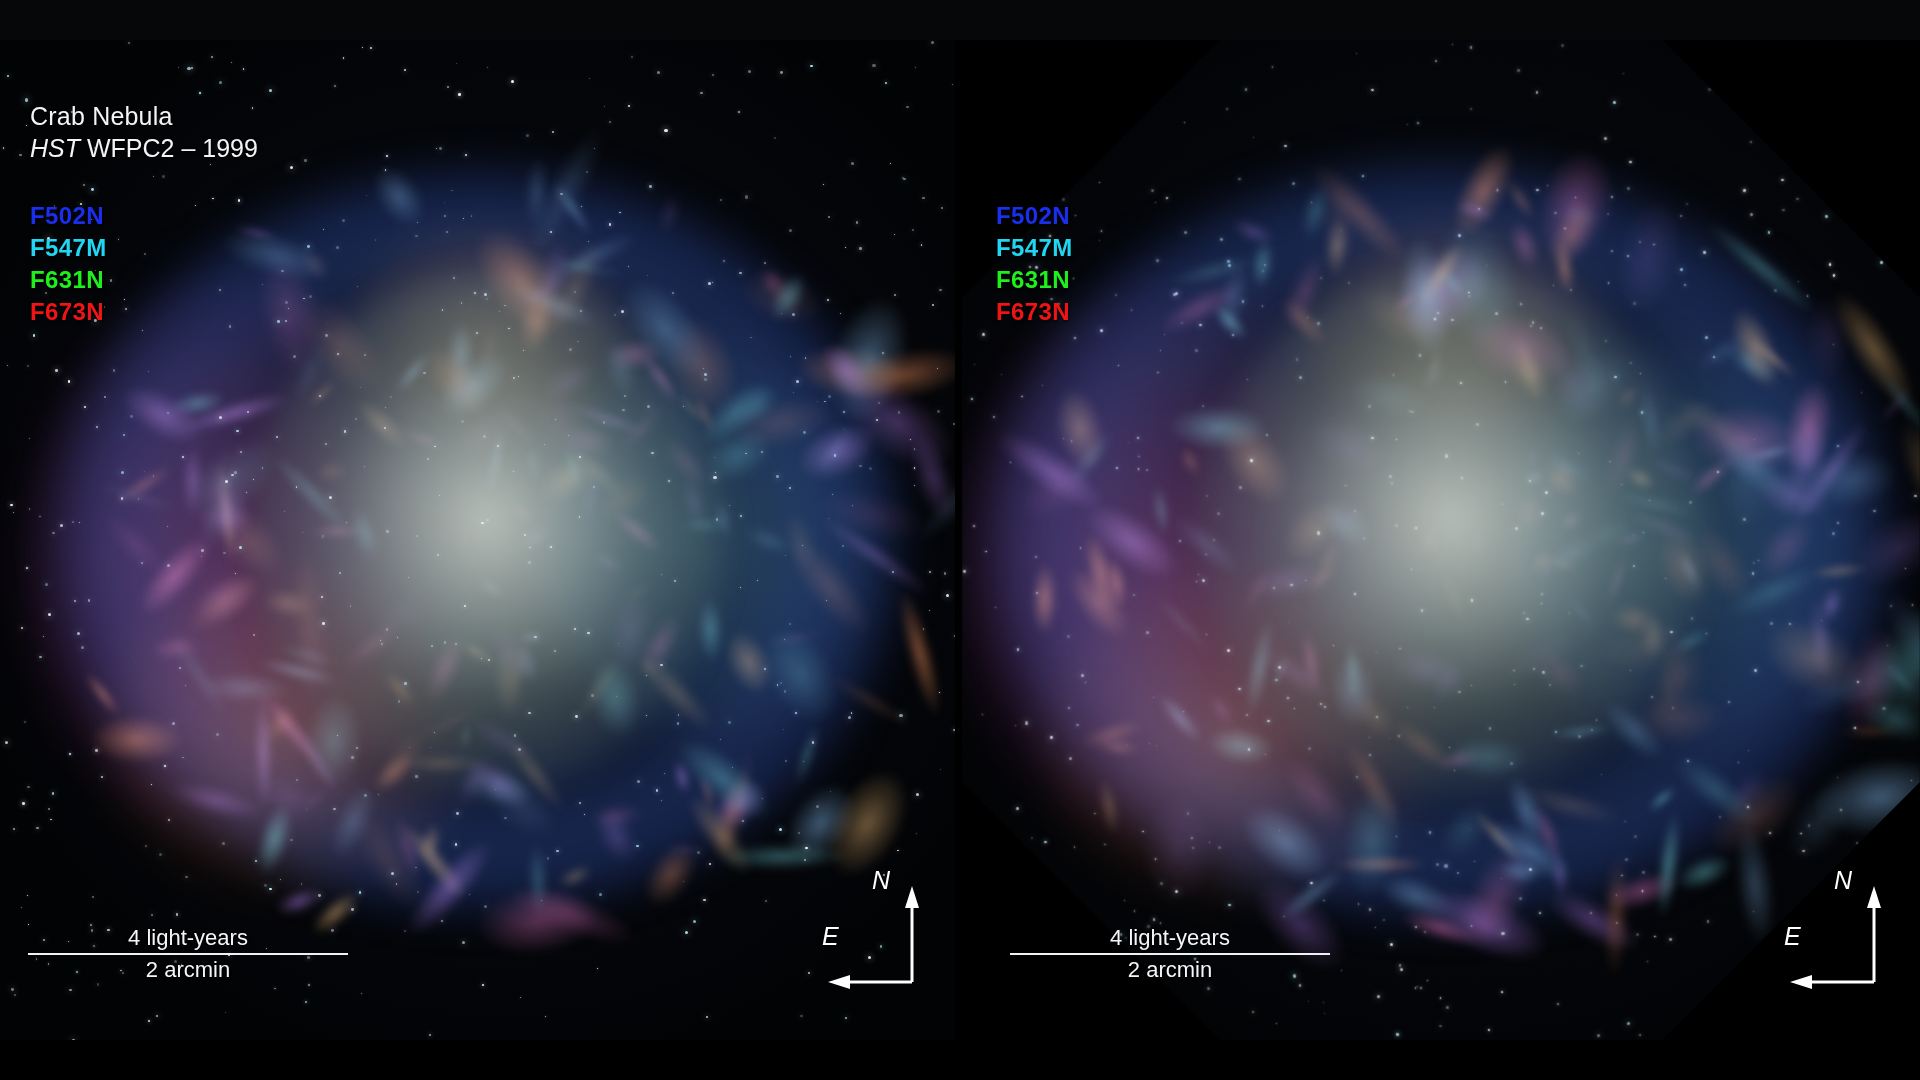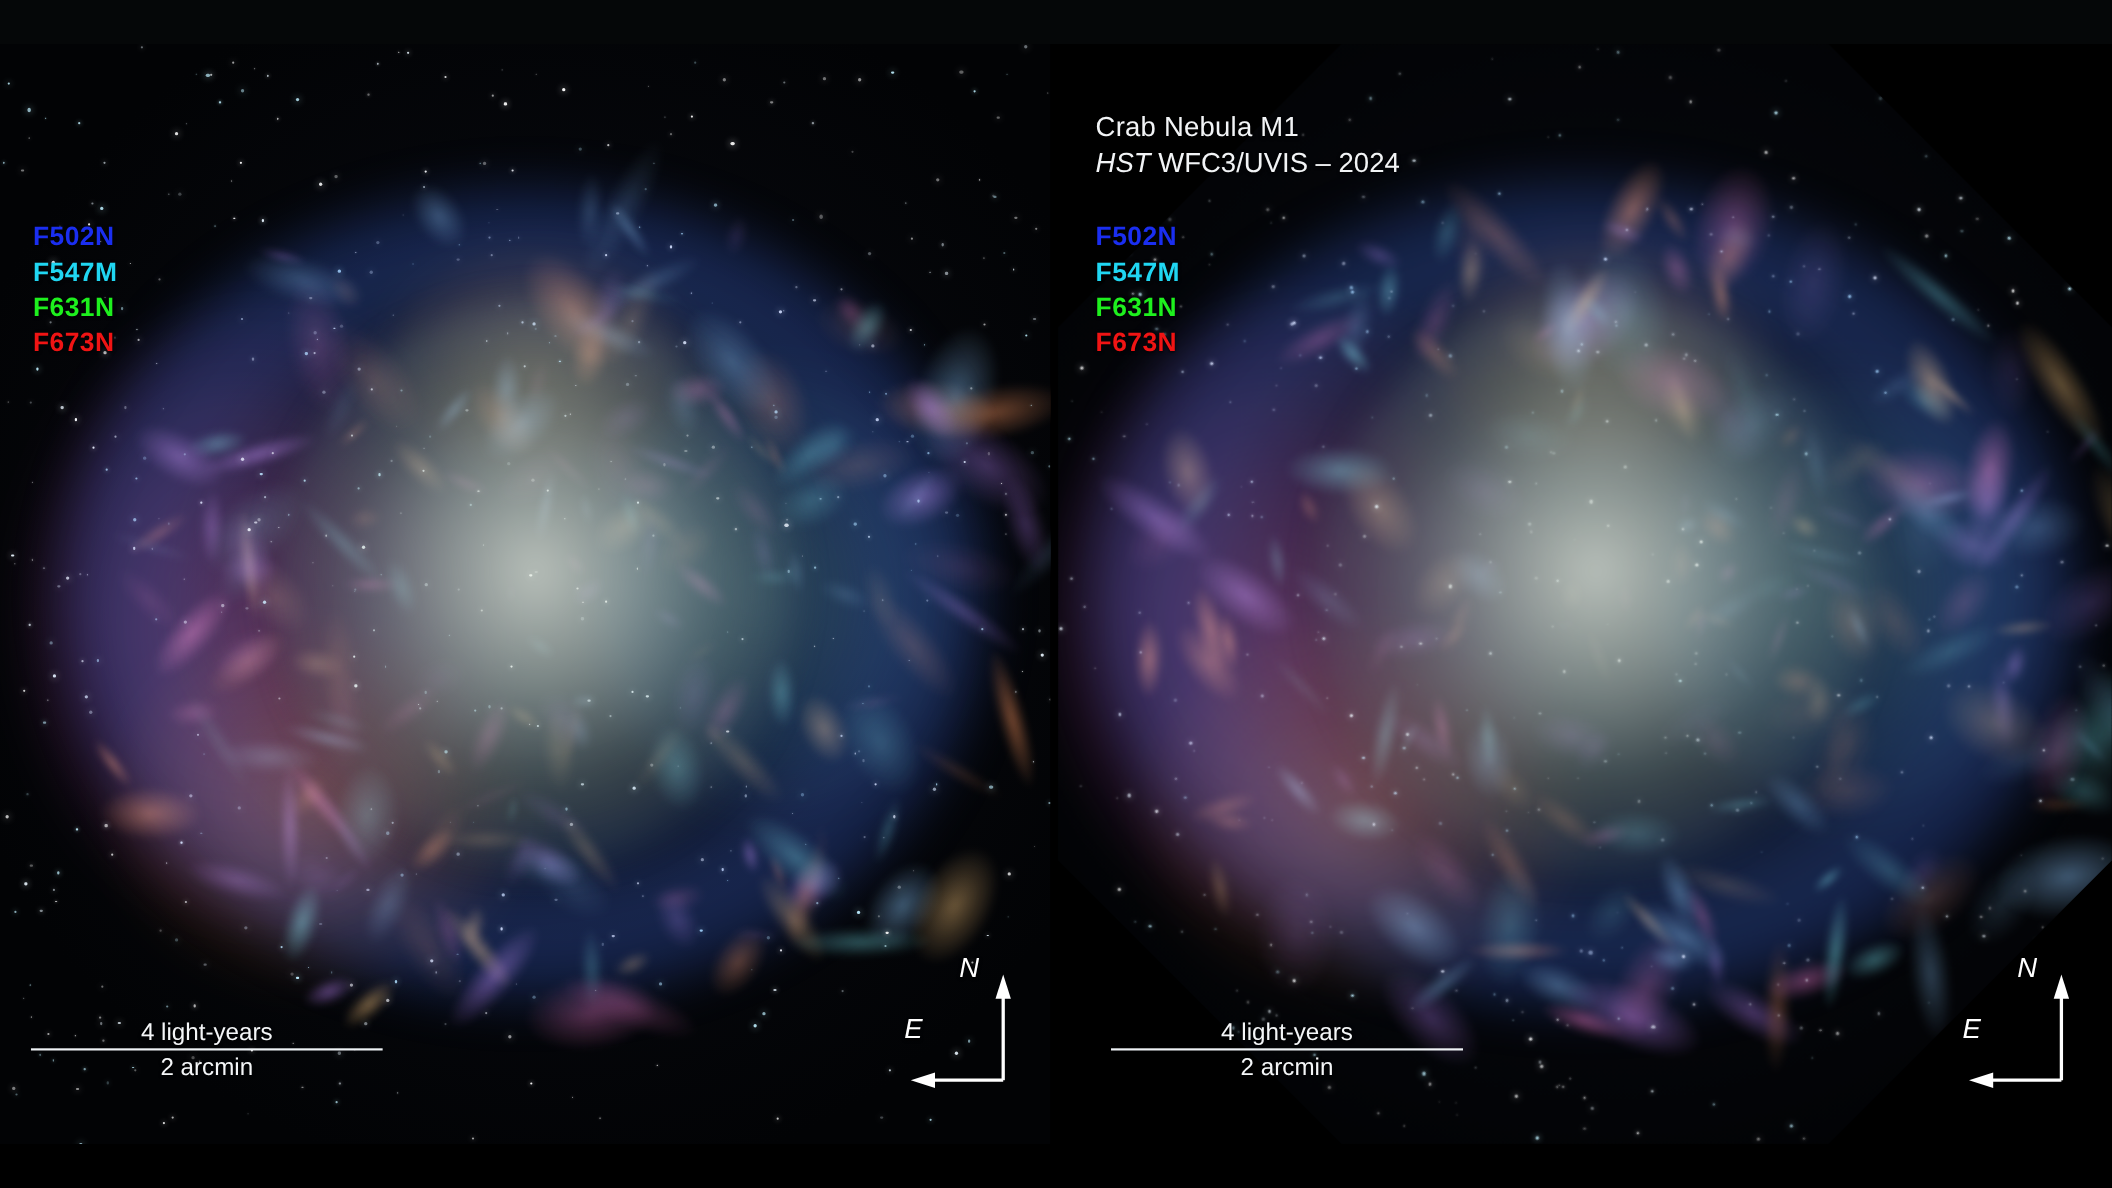--- a/index.html
+++ b/index.html
@@ -863,20 +863,24 @@
           <i class="fil" style="left:512px;top:100px;width:70px;height:15px;transform:rotate(10deg);background:radial-gradient(ellipse,rgba(120,230,240,0.18) 0%,rgba(120,230,240,0) 72%);filter:blur(3px)"></i>
           <i class="fil" style="left:415px;top:572px;width:26px;height:8px;transform:rotate(102deg);background:radial-gradient(ellipse,rgba(120,230,240,0.22) 0%,rgba(120,230,240,0) 72%);filter:blur(3px)"></i>
           <i class="fil" style="left:394px;top:202px;width:84px;height:47px;transform:rotate(138deg);background:radial-gradient(ellipse,rgba(140,200,255,0.37) 0%,rgba(140,200,255,0) 72%);filter:blur(3px)"></i>
           <i class="fil" style="left:485px;top:99px;width:61px;height:30px;transform:rotate(105deg);background:radial-gradient(ellipse,rgba(190,130,255,0.22) 0%,rgba(190,130,255,0) 72%);filter:blur(3px)"></i>
           <i class="fil" style="left:571px;top:139px;width:113px;height:60px;transform:rotate(52deg);background:radial-gradient(ellipse,rgba(140,200,255,0.39) 0%,rgba(140,200,255,0) 72%);filter:blur(3px)"></i>
           <i class="fil" style="left:337px;top:677px;width:66px;height:21px;transform:rotate(71deg);background:radial-gradient(ellipse,rgba(255,120,200,0.26) 0%,rgba(255,120,200,0) 72%);filter:blur(3px)"></i>
           <i class="fil" style="left:776px;top:193px;width:64px;height:35px;transform:rotate(53deg);background:radial-gradient(ellipse,rgba(190,130,255,0.51) 0%,rgba(190,130,255,0) 72%);filter:blur(3px)"></i>
         </div>
     </div>
 
+    <div class="hdr" style="left:30px; top:62px;">
+      <div class="title">Crab Nebula</div>
+      <div class="subtitle"><span class="it">HST</span><span> WFPC2 – 1999</span></div>
+    </div>
 
     <div class="filters" style="left:30px; top:160px;">
       <div class="filter-line" style="color: rgb(26, 46, 240);">F502N</div>
       <div class="filter-line" style="color: rgb(32, 214, 242);">F547M</div>
       <div class="filter-line" style="color: rgb(30, 240, 30);">F631N</div>
       <div class="filter-line" style="color: rgb(240, 20, 20);">F673N</div>
     </div>
 
     <div class="scale" style="left:28px; top:885px; width:320px;">
       <div class="lbl">4 light-years</div>
@@ -1578,24 +1582,20 @@
               <i class="fil" style="left:719px;top:255px;width:114px;height:66px;transform:rotate(7deg);background:radial-gradient(ellipse,rgba(255,120,200,0.36) 0%,rgba(255,120,200,0) 72%);filter:blur(3px)"></i>
               <i class="fil" style="left:376px;top:549px;width:53px;height:30px;transform:rotate(48deg);background:radial-gradient(ellipse,rgba(255,200,120,0.14) 0%,rgba(255,200,120,0) 72%);filter:blur(3px)"></i>
               <i class="fil" style="left:282px;top:508px;width:85px;height:28px;transform:rotate(35deg);background:radial-gradient(ellipse,rgba(190,130,255,0.19) 0%,rgba(190,130,255,0) 72%);filter:blur(3px)"></i>
               <i class="fil" style="left:293px;top:125px;width:79px;height:30px;transform:rotate(113deg);background:radial-gradient(ellipse,rgba(255,120,200,0.23) 0%,rgba(255,120,200,0) 72%);filter:blur(3px)"></i>
               <i class="fil" style="left:463px;top:658px;width:62px;height:39px;transform:rotate(130deg);background:radial-gradient(ellipse,rgba(120,230,240,0.16) 0%,rgba(120,230,240,0) 72%);filter:blur(3px)"></i>
             </div>
         </div>
       </div>
     </div>
 
-    <div class="hdr" style="left:34px; top:62px;">
-      <div class="title">Crab Nebula M1</div>
-      <div class="subtitle"><span class="it">HST</span><span> WFC3/UVIS – 2024</span></div>
-    </div>
 
     <div class="filters" style="left:34px; top:160px;">
       <div class="filter-line" style="color: rgb(26, 46, 240);">F502N</div>
       <div class="filter-line" style="color: rgb(32, 214, 242);">F547M</div>
       <div class="filter-line" style="color: rgb(30, 240, 30);">F631N</div>
       <div class="filter-line" style="color: rgb(240, 20, 20);">F673N</div>
     </div>
 
     <div class="scale" style="left:48px; top:885px; width:320px;">
       <div class="lbl">4 light-years</div>

